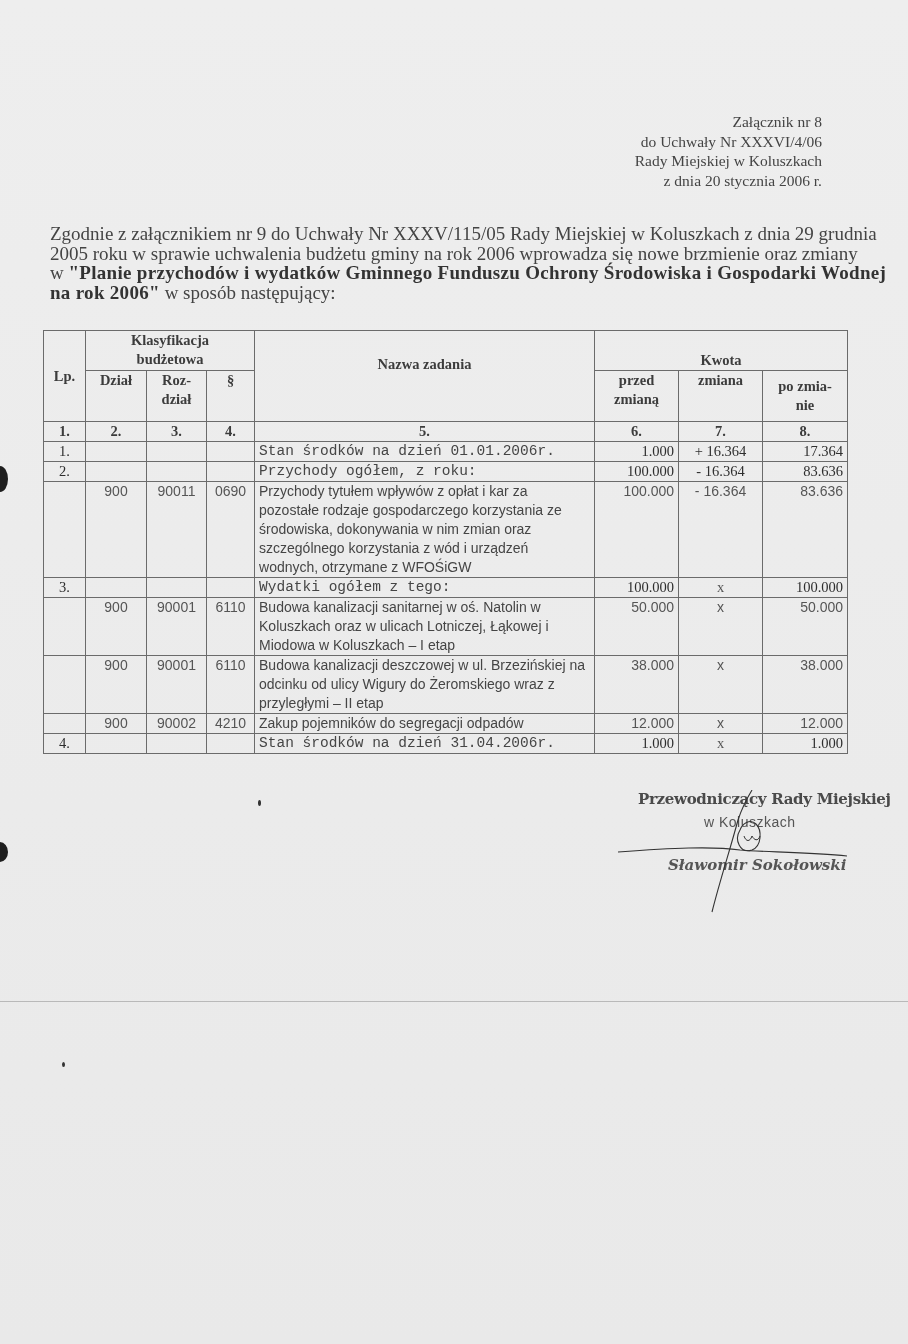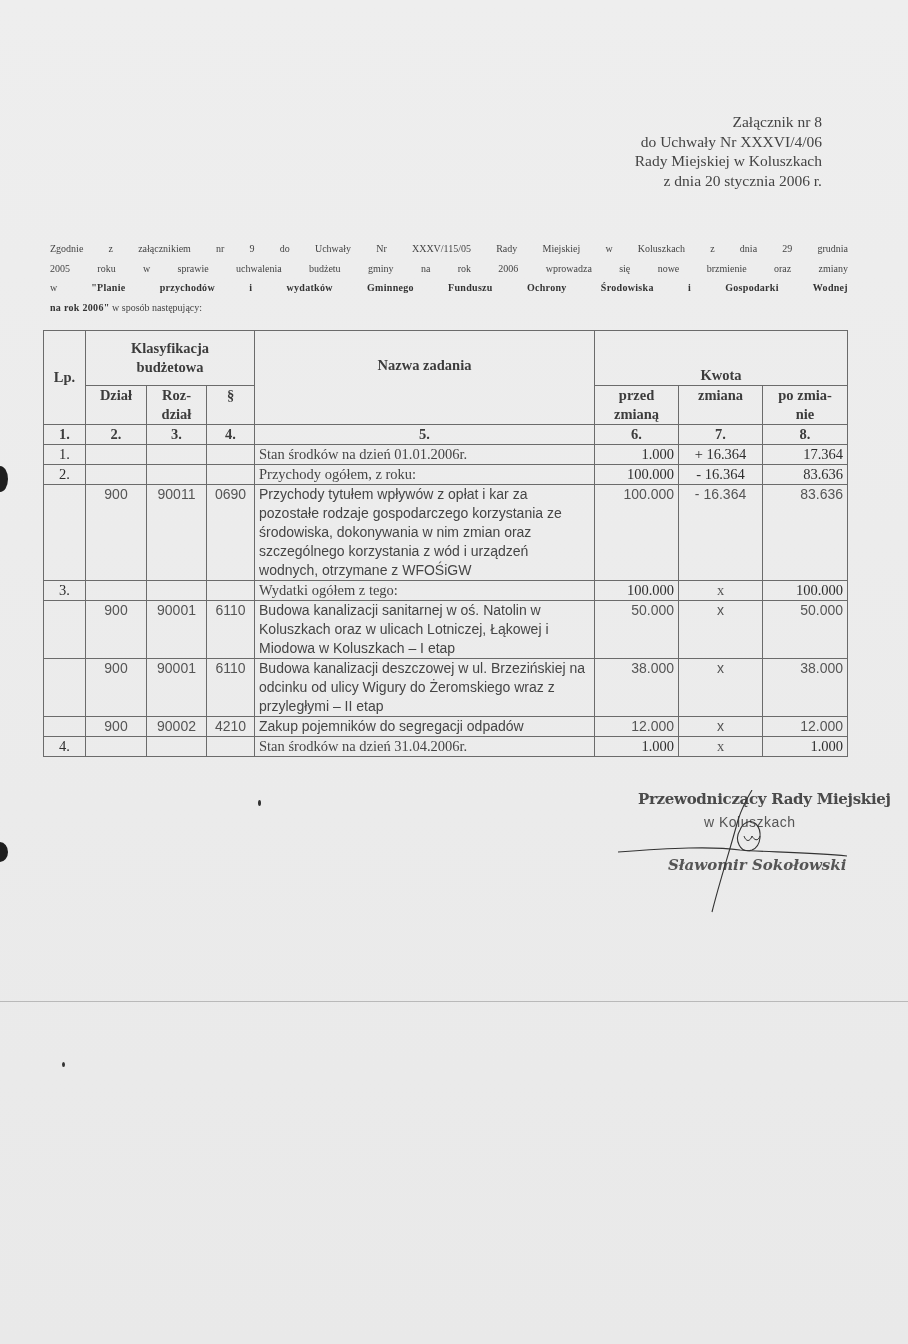--- a/index.html
+++ b/index.html
@@ -5,33 +5,33 @@
   html, body { margin: 0; padding: 0; }
   body {
     width: 908px; height: 1344px; position: relative; overflow: hidden;
     background: #ececec;
     font-family: "Liberation Serif", serif; color: #3a3a3a;
   }
   .page { position: absolute; left: 0; top: 0; width: 908px; height: 1344px;
     background: linear-gradient(180deg, #eeeeee 0%, #ebebeb 60%, #e9e9e9 100%); }
   .hole { position: absolute; left: -8px; width: 16px; height: 26px; border-radius: 50%; background: #1e1e1e; }
   .header-block { position: absolute; right: 86px; top: 112px; text-align: right; font-size: 15.5px; line-height: 19.5px; color: #444; }
-  .intro { position: absolute; left: 50px; top: 239px; width: 798px; font-size: 10px; line-height: 19.5px; color: #444; text-align: justify; }
+  .intro { position: absolute; left: 50px; top: 224px; width: 798px; font-size: 19px; line-height: 19.5px; color: #444; text-align: justify; }
   .intro .line { display: block; text-align-last: justify; white-space: nowrap; }
   .intro .line.last { text-align-last: left; }
   .intro b { color: #333; letter-spacing: 0.3px; }
 
   table.budget { position: absolute; left: 43px; top: 330px; border-collapse: collapse; table-layout: fixed; width: 804px; font-size: 14.5px; }
   table.budget td, table.budget th { border: 1px solid #6b6b6b; padding: 0 4px; vertical-align: top; font-weight: normal; line-height: 19px; }
   table.budget th { font-weight: bold; color: #3c3c3c; text-align: center; }
   .c { text-align: center; }
   .r { text-align: right; margin-left: 15px; }
   .b { font-weight: bold; color: #2e2e2e; }
   .name-cell { font-family: "Liberation Sans", sans-serif; font-size: 14px; line-height: 19.5px; color: #454545; }
-  .name-cell.b { font-family: Liberation Serif, serif; font-size: 14.5px; }
+  .name-cell.b { font-family: Liberation Mono, monospace; font-size: 14.5px; }
   .vmid { vertical-align: middle !important; }
   .vbot { vertical-align: bottom !important; }
 
   .sig { position: absolute; left: 612px; top: 790px; width: 270px; }
   .sig .title { position: absolute; left: 26px; top: 0; font-weight: bold; font-size: 15px; color: #4a4a4a; white-space: nowrap; font-family: "DejaVu Serif", serif; letter-spacing: -0.3px; }
   .sig .place { position: absolute; left: 92px; top: 24px; font-family: "Liberation Sans", sans-serif; font-size: 14px; color: #555; letter-spacing: 0.5px; }
   .sig .person { position: absolute; left: 56px; top: 66px; font-style: italic; font-weight: bold; font-size: 15px; color: #555; font-family: "DejaVu Serif", serif; white-space: nowrap; }
   .sig svg { position: absolute; left: 0; top: 0; }
 
   .fold-line { position: absolute; left: 0; top: 1001px; width: 908px; height: 1px; background: #b9b9b9; }
@@ -65,31 +65,31 @@
         <col style="width:60px">
         <col style="width:48px">
       <col style="width:340px">
         <col style="width:84px">
         <col style="width:84px">
         <col style="width:85px">
     </colgroup>
     <thead>
       <tr style="height:40px">
         <th rowspan="2" class="vmid">Lp.</th>
-        <th colspan="3" style="padding:8px 22px">Klasyfikacja budżetowa</th>
+        <th colspan="3" style="padding:0 22px">Klasyfikacja budżetowa</th>
         <th rowspan="2" class="vmid" style="padding-bottom:24px"><span>Nazwa zadania</span></th>
         <th colspan="3" class="vbot">Kwota</th>
       </tr>
       <tr style="height:39px">
         <th>Dział</th>
         <th style="padding:0 10px">Roz- dział</th>
         <th>§</th>
         <th style="padding:0 18px">przed zmianą</th>
         <th>zmiana</th>
-        <th style="padding:0 12px">po zmia- nie</th>
+        <th style="padding:6px 12px">po zmia- nie</th>
       </tr>
       <tr style="height:18px">
         <th>1.</th>
         <th>2.</th>
         <th>3.</th>
         <th>4.</th>
         <th>5.</th>
         <th>6.</th>
         <th>7.</th>
         <th>8.</th>

